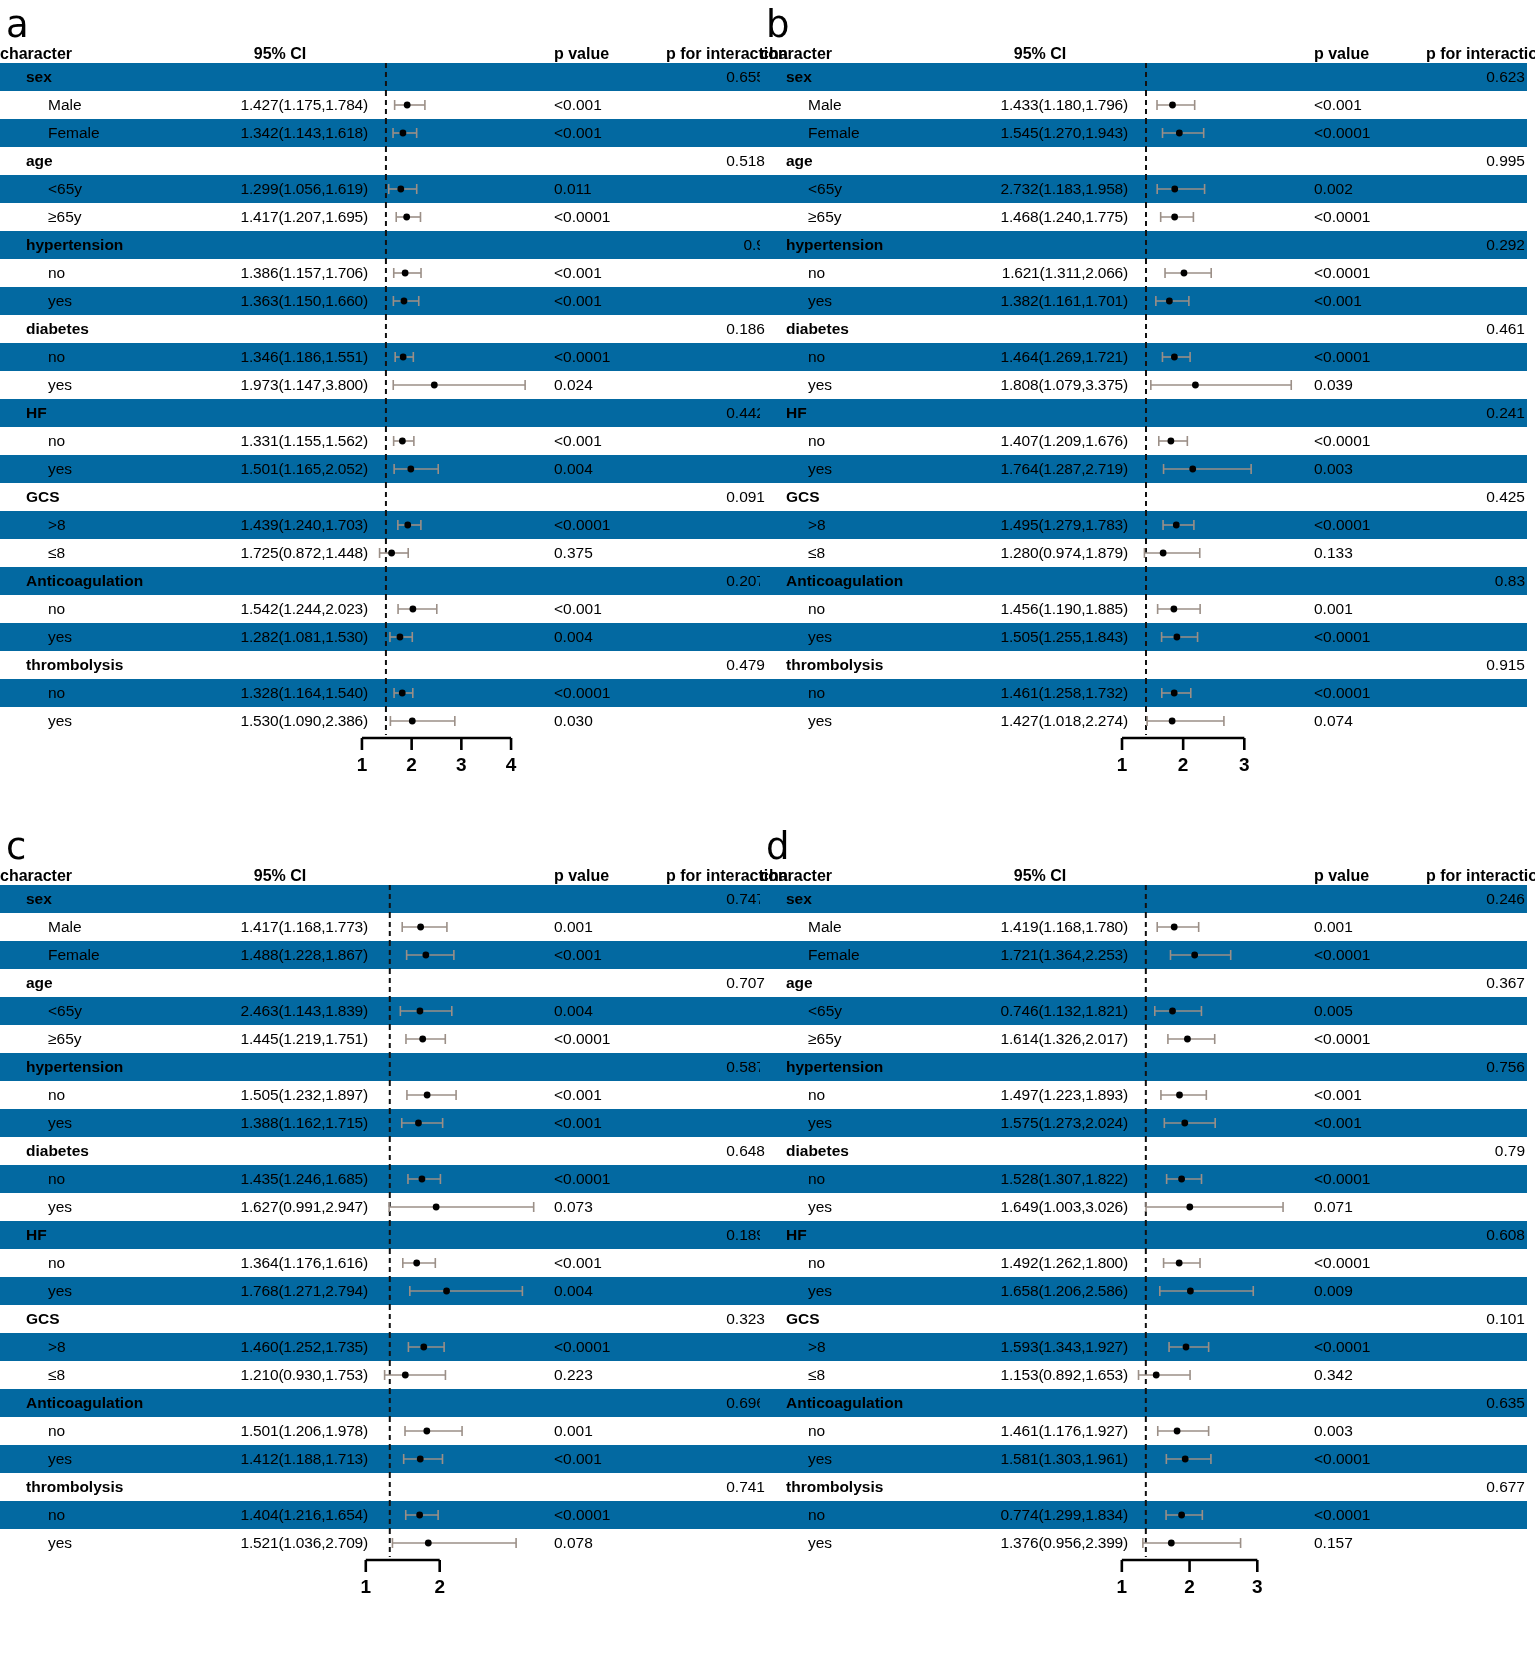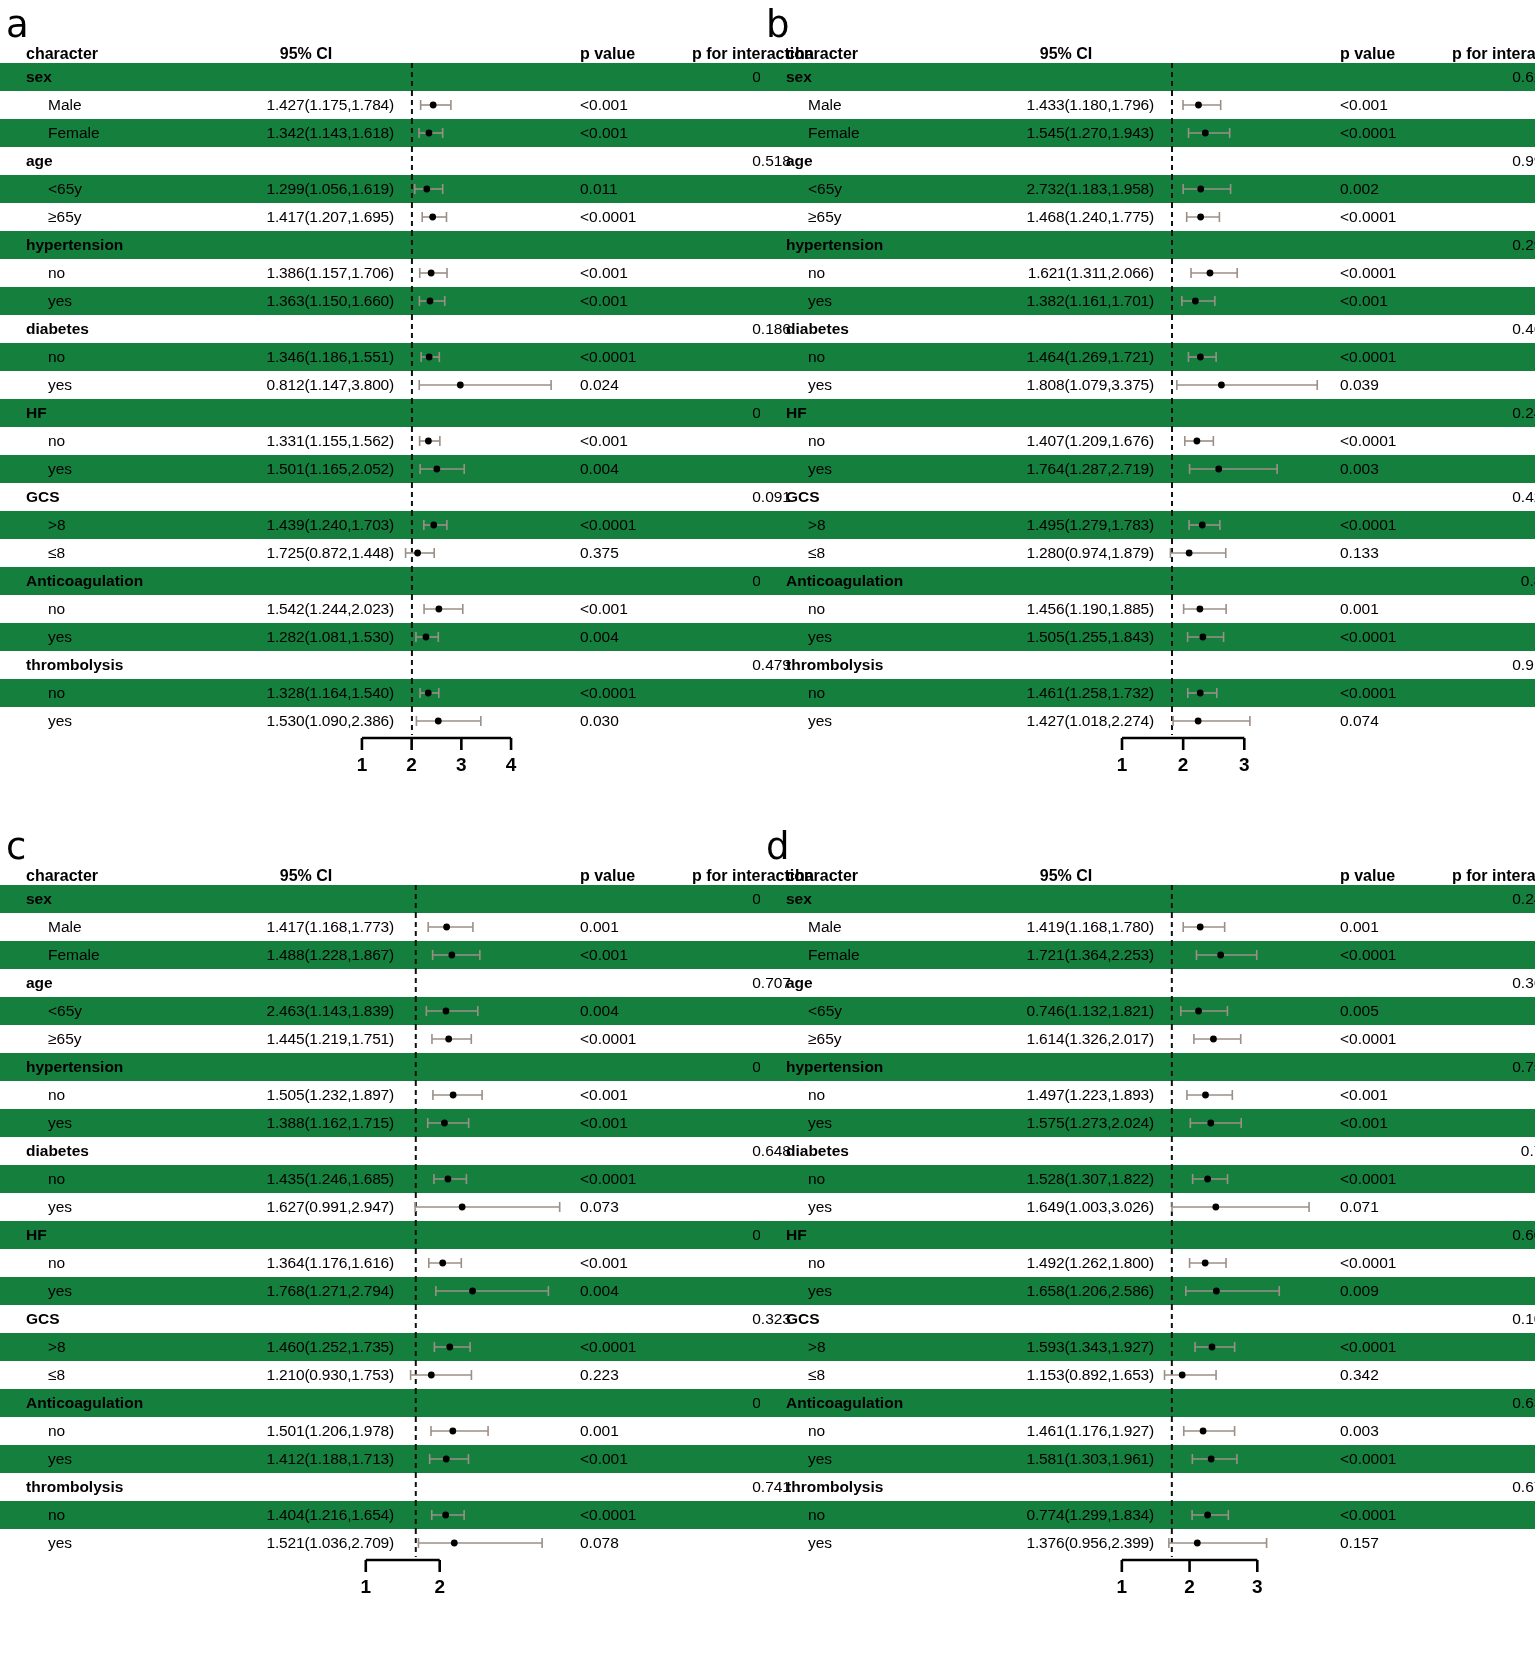--- a/index.html
+++ b/index.html
@@ -3,27 +3,27 @@
 <meta charset="utf-8">
 <style>
   html,body{margin:0;padding:0;background:#ffffff;}
   body{width:1535px;height:1654px;font-family:"Liberation Sans",sans-serif;color:#000;overflow:hidden;}
   .figure{position:relative;width:1535px;height:1654px;}
   .panel{position:absolute;width:735px;}
   .panel-letter{font-size:37px;font-weight:400;line-height:1;color:#000;margin-left:6px;margin-bottom:2px;font-family:"DejaVu Sans",sans-serif;}
   table.fp{border-collapse:collapse;width:735px;table-layout:fixed;font-size:15.5px;}
   table.fp td,table.fp th{padding:0;margin:0;vertical-align:middle;}
   .hdr td{font-weight:bold;font-size:16px;padding-bottom:7px;color:#000;white-space:nowrap;}
-  .hdr .c-char{text-align:left;padding-left:26px;}
+  .hdr .c-char{text-align:left;}
   .hdr .c-ci{text-align:center;padding-left:20px;}
   .hdr .c-plot{text-align:left;}
   .hdr .c-p{text-align:left;padding-left:6px;}
   .hdr .c-pint{text-align:right;padding-right:2px;}
   tr.row{height:28px;}
-  tr.shade{background:#15803d;}
+  tr.shade{background:#0369a1;}
   .c-char{width:172px;text-align:left;}
   .c-ci{width:176px;text-align:right;padding-right:4px !important;white-space:nowrap;}
   .c-plot{width:176px;position:relative;padding:0 !important;}
   .c-p{width:112px;text-align:left;padding-left:6px !important;white-space:nowrap;}
   .c-pint{width:99px;text-align:right;padding-right:2px !important;white-space:nowrap;}
   .grp{font-weight:bold;padding-left:26px !important;}
   .sub{padding-left:48px !important;}
   .plotcell{position:relative;height:28px;width:176px;}
   .plotcell svg{position:absolute;left:0;top:0;display:block;}
   .axiswrap{position:relative;height:44px;width:735px;}
@@ -218,21 +218,21 @@
                   <line x1="41.32456140350877" x2="41.32456140350877" y1="9" y2="19" stroke="#9b8f87" stroke-width="1.6"></line>
                   <circle cx="31.134502923976612" cy="14" r="3.4" fill="#000"></circle>
                 </svg>
               </div>
             </td>
             <td class="c-p">&lt;0.0001</td>
             <td class="c-pint"></td>
           </tr>
           <tr class="row">
             <td class="c-char sub">yes</td>
-            <td class="c-ci ci-num">0.812(1.147,3.800)</td>
+            <td class="c-ci ci-num">1.973(1.147,3.800)</td>
             <td class="c-plot">
               <div class="plotcell">
                 <svg width="176" height="28">
                   <line x1="13.935672514619883" x2="13.935672514619883" y1="0" y2="28" stroke="#111" stroke-width="2" stroke-dasharray="5,4"></line>
                   <line x1="21.242690058479532" x2="153.11695906432746" y1="14" y2="14" stroke="#9b8f87" stroke-width="1.6"></line>
                   <line x1="21.242690058479532" x2="21.242690058479532" y1="9" y2="19" stroke="#9b8f87" stroke-width="1.6"></line>
                   <line x1="153.11695906432746" x2="153.11695906432746" y1="9" y2="19" stroke="#9b8f87" stroke-width="1.6"></line>
                   <circle cx="62.301169590643276" cy="14" r="3.4" fill="#000"></circle>
                 </svg>
               </div>

